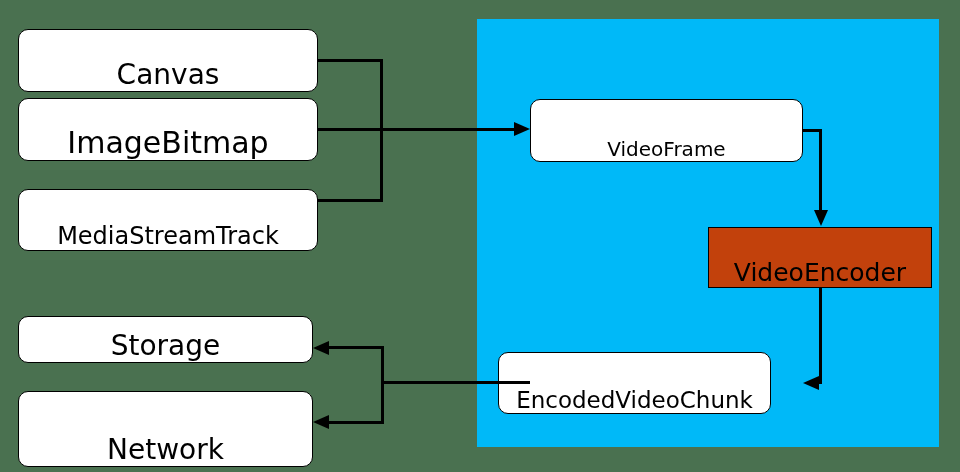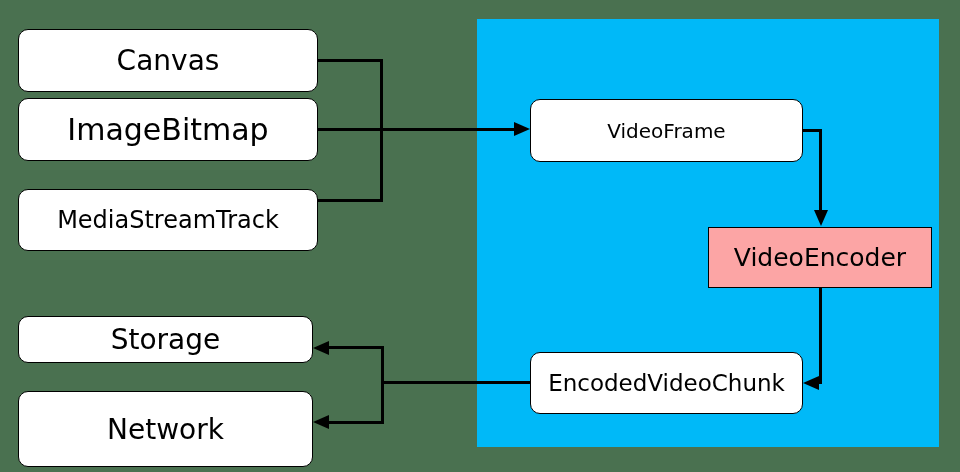--- a/index.html
+++ b/index.html
@@ -22,35 +22,35 @@
     height: 428px;
     background: #00B9F8;
   }
   .node {
     position: absolute;
     background: #FFFFFF;
     border: 1.5px solid #000000;
     border-radius: 10px;
     box-sizing: border-box;
     display: flex;
-    align-items: center;
+    align-items: flex-end;
     justify-content: center;
     color: #000000;
     white-space: nowrap;
   }
   .node.square {
     border-radius: 0;
-    background: #fca5a5;
+    background: #c2410c;
   }
   #node-canvas            { left: 18px;  top: 29px;  width: 300px; height: 63px; font-size: 28px; }
   #node-imagebitmap       { left: 18px;  top: 98px;  width: 300px; height: 63px; font-size: 30px; }
   #node-mediastreamtrack  { left: 18px;  top: 169px; width: 300px; height: 62px; font-size: 24px; margin-top: 20px; }
   #node-videoframe        { left: 530px; top: 99px;  width: 273px; height: 63px; font-size: 20px; }
   #node-videoencoder      { left: 708px; top: 227px; width: 224px; height: 61px; font-size: 25px; }
-  #node-encodedvideochunk { left: 530px; top: 352px; width: 273px; height: 62px; font-size: 23px; }
+  #node-encodedvideochunk { left: 498px; top: 352px; width: 273px; height: 62px; font-size: 23px; }
   #node-storage           { left: 18px;  top: 316px; width: 295px; height: 47px; font-size: 28px; }
   #node-network           { left: 18px;  top: 391px; width: 295px; height: 76px; font-size: 28px; }
 
   .line {
     position: absolute;
     background: #000000;
   }
   .arrow {
     position: absolute;
     width: 0;

